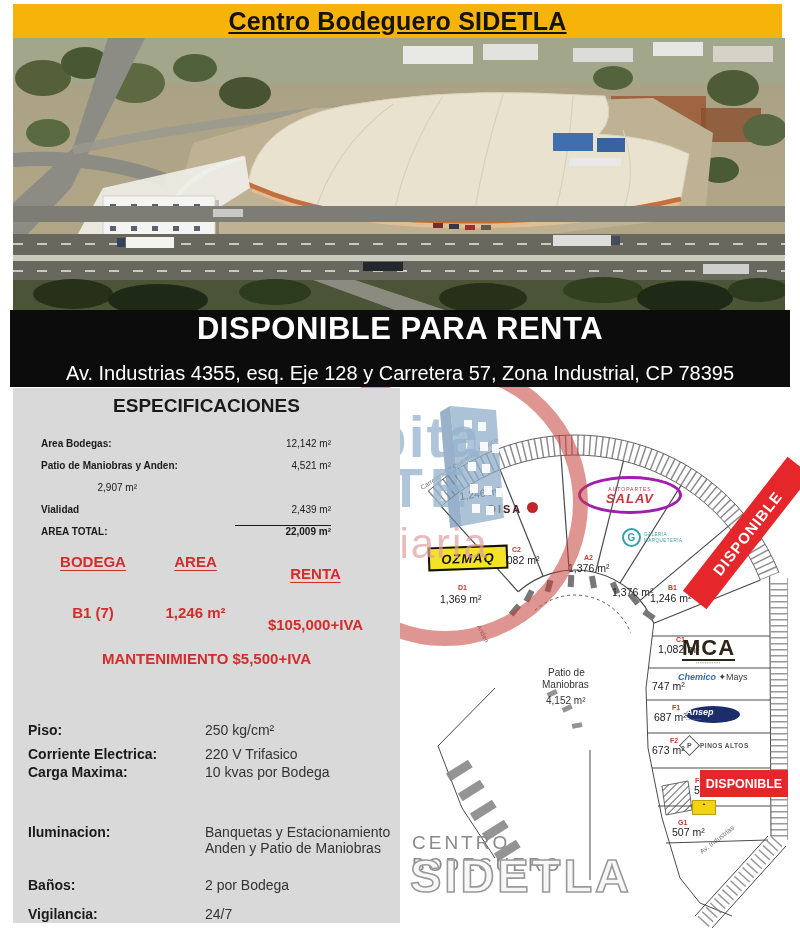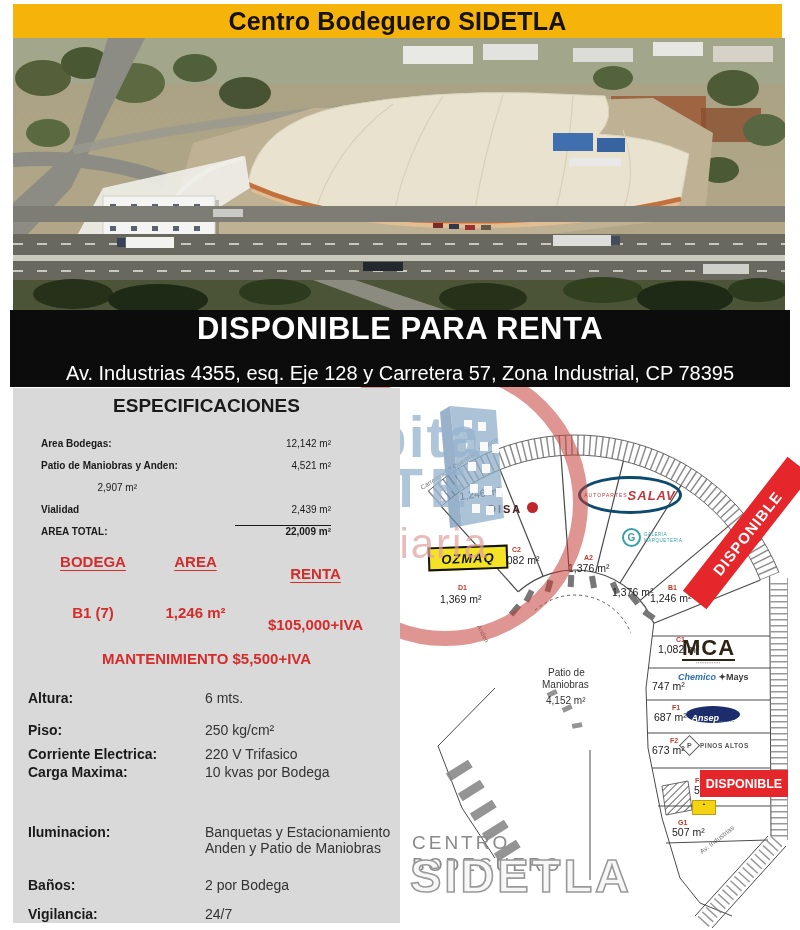--- a/index.html
+++ b/index.html
@@ -3,21 +3,21 @@
 <meta charset="utf-8">
 <style>
   html,body{margin:0;padding:0;background:#fff;}
   .page{position:relative;width:800px;height:930px;background:#ffffff;overflow:hidden;
         font-family:"Liberation Sans", sans-serif;}
   .abs{position:absolute;}
 
   
   .header-bar{left:13px;top:4px;width:769px;height:34px;background:#F6B40B;
               display:flex;align-items:center;justify-content:center;z-index:3;}
-  .header-bar .title{font-size:25px;font-weight:bold;color:#161205;letter-spacing:.2px;}
+  .header-bar .title{font-size:25px;font-weight:bold;color:#161205;letter-spacing:.2px;text-decoration:underline;}
 
   
   .photo{left:13px;top:38px;width:772px;height:272px;overflow:hidden;z-index:0;background:#ab9e80;}
 
   
   .banner{left:10px;top:310px;width:780px;height:77px;background:#0c0c0c;color:#fff;
           display:flex;flex-direction:column;align-items:center;justify-content:center;z-index:2;}
   .banner .b-title{font-size:31px;font-weight:bold;letter-spacing:.5px;line-height:1.1;}
   .banner .b-addr{font-size:20px;margin-top:16px;}
 
@@ -63,39 +63,39 @@
 
   .ribbon{background:#E5262B;color:#fff;font-weight:bold;display:flex;align-items:center;
           justify-content:center;z-index:4;}
   .ribbon1{left:262px;top:130px;width:170px;height:30px;font-size:15px;transform:rotate(-52deg);letter-spacing:1px;}
   .ribbon2{left:300px;top:382px;width:88px;height:27px;font-size:12.5px;}
 
   .logo{z-index:3;white-space:nowrap;}
   .logo-disa{left:88px;top:90px;font-size:11px;font-weight:bold;color:#4a2020;letter-spacing:2px;margin-top:24px;}
   .disa-dot{display:inline-block;width:11px;height:11px;border-radius:50%;background:#c0262b;
             color:#fff;font-size:7px;text-align:center;line-height:11px;letter-spacing:0;}
-  .logo-salav{left:178px;top:88px;width:98px;height:32px;border:3px solid #0c4a6e;border-radius:50%;
-              display:flex;flex-direction:row;align-items:center;justify-content:center;color:#c4363b;}
+  .logo-salav{left:178px;top:88px;width:98px;height:32px;border:3px solid #a21caf;border-radius:50%;
+              display:flex;flex-direction:column;align-items:center;justify-content:center;color:#c4363b;}
   .salav-top{font-size:5px;letter-spacing:1px;}
   .salav-main{font-size:13px;font-weight:bold;font-style:italic;letter-spacing:1px;line-height:1;}
   .logo-galeria{left:222px;top:140px;display:flex;align-items:center;gap:3px;}
   .gal-g{width:15px;height:15px;border:2px solid #3aa0a8;border-radius:50%;color:#3aa0a8;
          font-size:10px;font-weight:bold;text-align:center;line-height:15px;}
   .gal-txt{font-size:4.5px;color:#3aa0a8;line-height:1.3;letter-spacing:.5px;}
   .logo-ozmaq{left:28px;top:158px;width:76px;height:20px;background:#f3e324;border:2px solid #111;
               display:flex;align-items:center;justify-content:center;transform:rotate(-2deg);}
   .logo-ozmaq span{font-size:13px;font-weight:bold;font-style:italic;color:#111;letter-spacing:1px;}
   .logo-mca{left:282px;top:212px;text-align:center;color:#2e2416;}
   .mca-main{font-size:22px;font-weight:bold;letter-spacing:1px;line-height:1;border-bottom:2px solid #2e2416;margin-top:37px;}
   .mca-sub{font-size:3.5px;color:#8c867c;letter-spacing:.5px;}
   .logo-chemico{left:278px;top:284px;font-size:9px;}
   .chem{color:#2f6fb5;font-weight:bold;font-style:italic;}
-  .mays{color:#3a3a3a;font-weight:bold;text-align:center;}
+  .mays{color:#3a3a3a;font-weight:normal;text-align:center;}
   .logo-ansep{left:286px;top:318px;width:54px;height:17px;background:#1d2d6b;border-radius:50%;
-              display:flex;flex-direction:row;align-items:flex-end;justify-content:center;}
+              display:flex;flex-direction:column;align-items:flex-start;justify-content:center;}
   .ansep-main{color:#fff;font-size:9px;font-weight:bold;font-style:italic;line-height:1;}
   .ansep-sub{font-size:3px;color:#6c7db5;letter-spacing:.5px;}
   .logo-pinos{left:282px;top:350px;display:flex;align-items:center;gap:3px;color:#555;}
   .pinos-d{width:13px;height:13px;border:1.5px solid #555;transform:rotate(45deg);
            display:flex;align-items:center;justify-content:center;}
   .pinos-d span{transform:rotate(-45deg);font-size:7px;font-weight:bold;}
   .pinos-t{font-size:6.5px;font-weight:bold;letter-spacing:.5px;}
   .logo-mini{left:292px;top:412px;width:22px;height:13px;background:#f5d312;border:1px solid #b8a20a;
              font-size:4px;color:#333;text-align:center;line-height:1.4;overflow:hidden;}
 
@@ -251,24 +251,20 @@
       </div>
       <div class="rt-gap"></div>
       <div class="rt-row">
         <span class="rt-c1">B1 (7)</span>
         <span class="rt-c2">1,246 m²</span>
         <span class="rt-c3">$105,000+IVA</span>
       </div>
     </div>
     <div class="abs maint red">MANTENIMIENTO $5,500+IVA</div>
 
-    <div class="abs det-row" style="top:302px">
-      <span class="lab">Altura:</span>
-      <span class="val">6 mts.</span>
-    </div>
     <div class="abs det-row" style="top:334px">
       <span class="lab">Piso:</span>
       <span class="val">250 kg/cm²</span>
     </div>
     <div class="abs det-row" style="top:358px">
       <span class="lab">Corriente Electrica:</span>
       <span class="val">220 V Trifasico</span>
     </div>
     <div class="abs det-row" style="top:376px">
       <span class="lab">Carga Maxima:</span>

